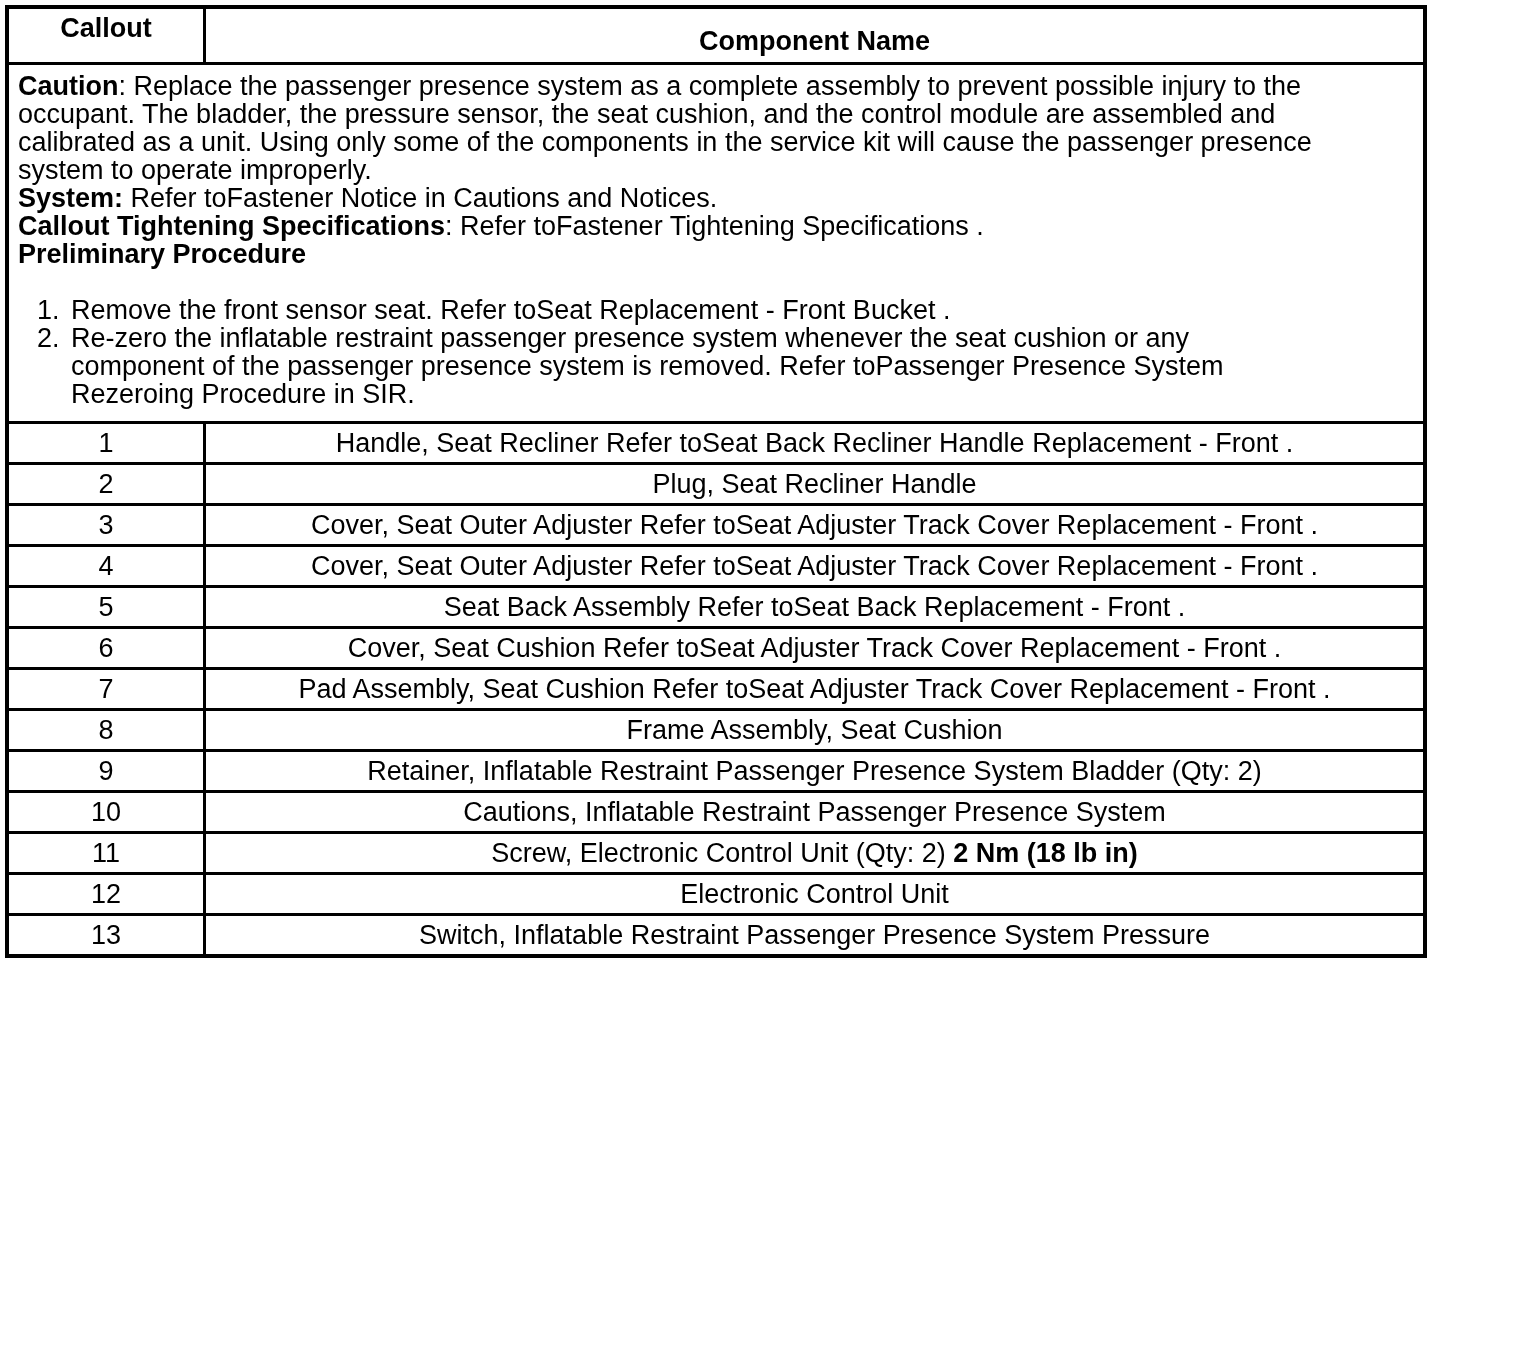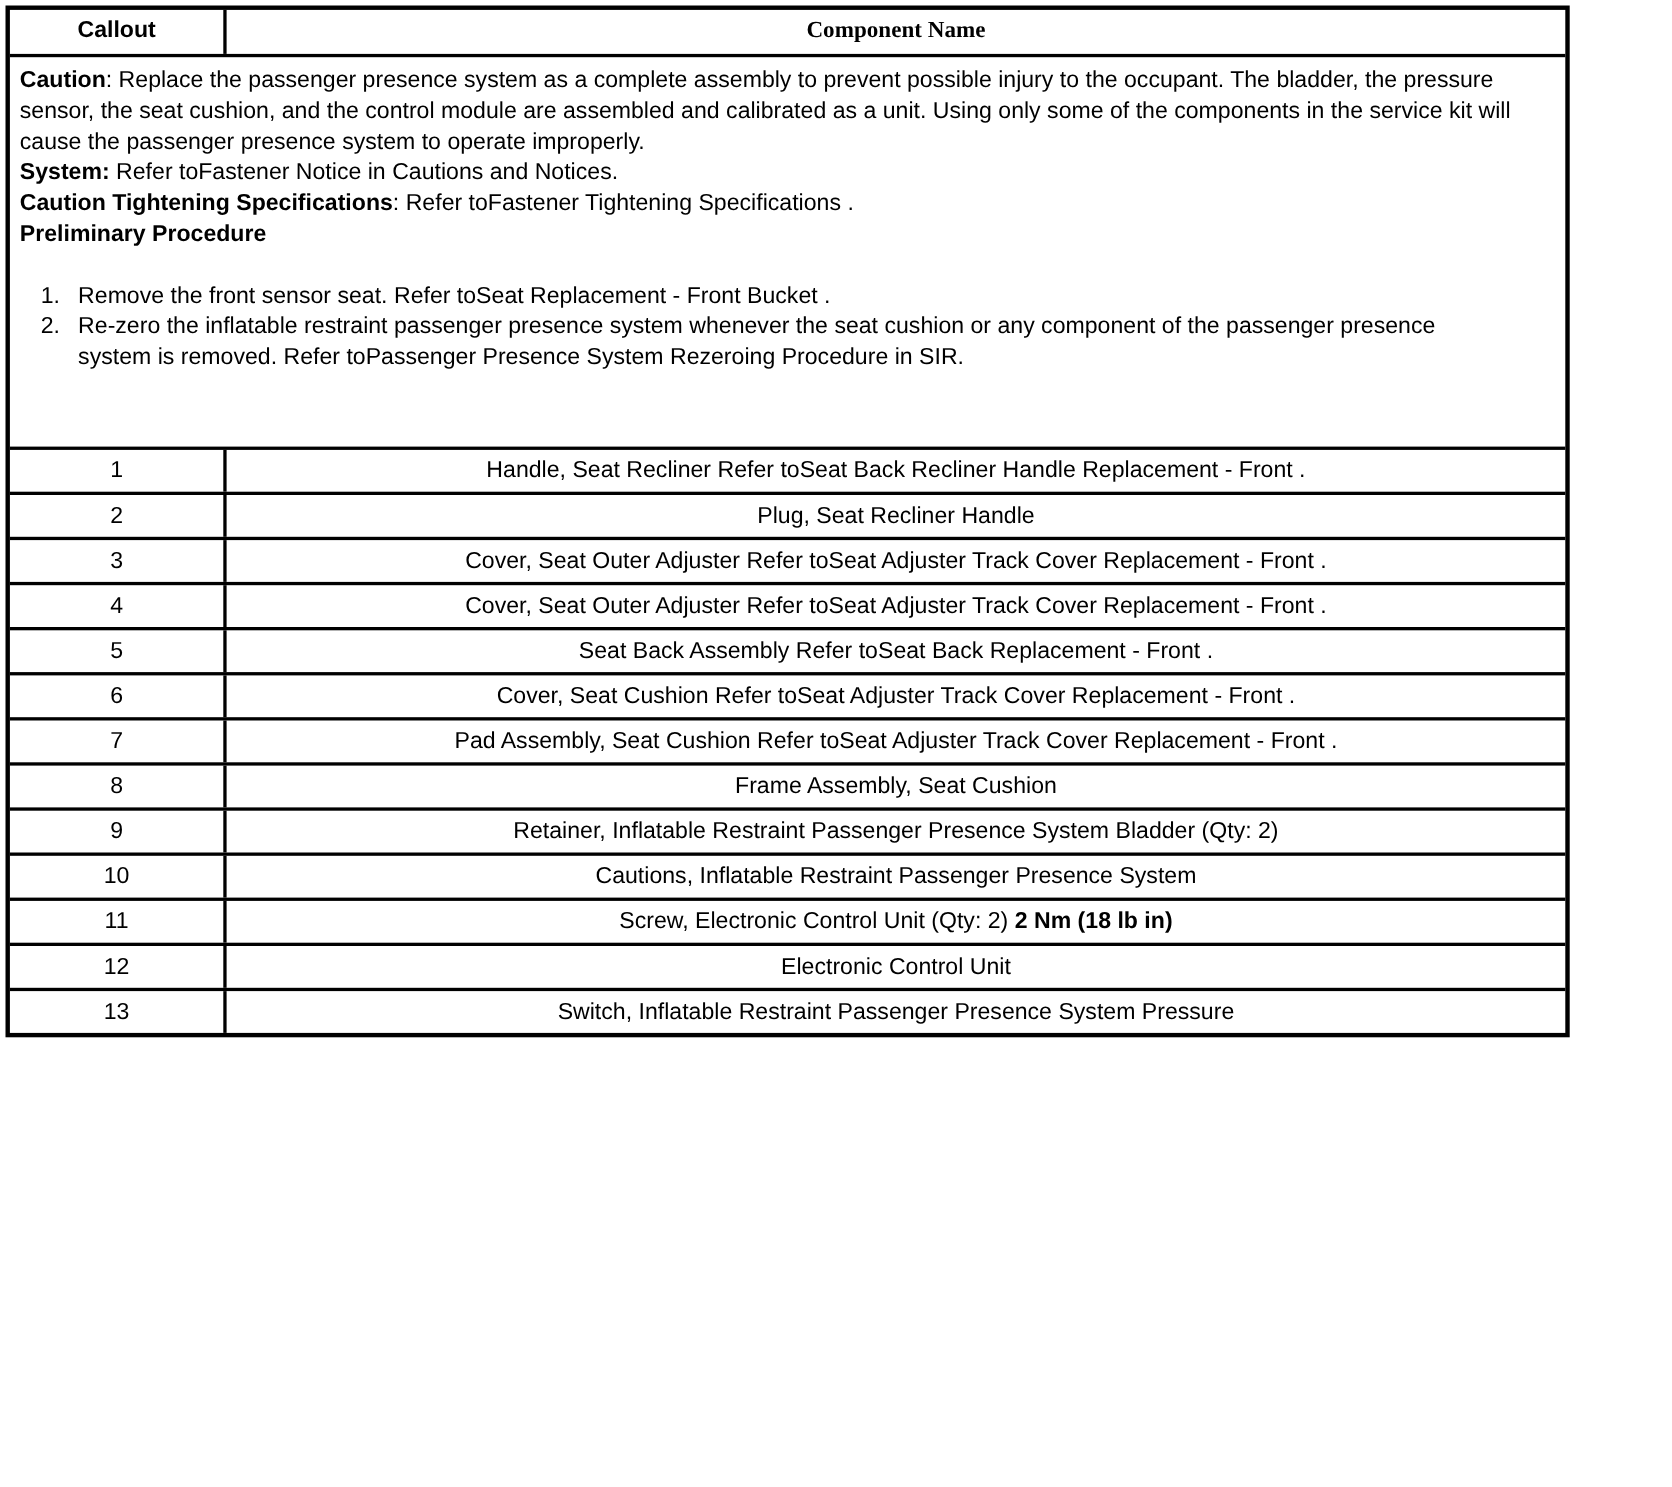--- a/index.html
+++ b/index.html
@@ -7,21 +7,21 @@
     margin: 0;
     padding: 0;
     background: #ffffff;
   }
   .page {
     width: 1432px;
     height: 1352px;
     background: #ffffff;
     padding: 5px;
     font-family: "Liberation Sans", sans-serif;
-    font-size: 21px;
+    font-size: 27px;
     line-height: 28px;
     color: #000000;
   }
   .doc-table {
     width: 100%;
     border: 4px solid #000000;
     background: #ffffff;
   }
   
   .thead-row {
@@ -32,22 +32,21 @@
     flex: 0 0 197px;
     border-right: 3px solid #000000;
     text-align: center;
     font-weight: bold;
     padding: 5px 0 7px 0;
   }
   .th-component {
     flex: 1;
     text-align: center;
     font-weight: bold;
-    padding: 4px 0 7px 0;
-    font-family: Liberation Serif, serif;
+    padding: 18px 0 7px 0;
   }
   
   .notes-cell {
     border-bottom: 3px solid #000000;
     padding: 7px 26px 13px 9px;
     min-height: 357px;
   }
   .notes-cell p { margin: 0; }
   .bold { font-weight: bold; }
   .fastener-line { margin-top: 28px; }
@@ -96,21 +95,21 @@
   <div class="doc-table">
 
     <div class="thead-row">
       <div class="th-callout">Callout</div>
       <div class="th-component">Component Name</div>
     </div>
 
     <div class="notes-cell">
       <p><span class="bold">Caution</span><span>: Replace the passenger presence system as a complete assembly to prevent possible injury to the occupant. The bladder, the pressure sensor, the seat cushion, and the control module are assembled and calibrated as a unit. Using only some of the components in the service kit will cause the passenger presence system to operate improperly.</span></p>
       <p><span class="bold">System:</span><span> Refer toFastener Notice in Cautions and Notices.</span></p>
-      <p class="fastener-line"><span class="bold">Caution Tightening Specifications</span><span>: Refer toFastener Tightening Specifications .</span></p>
+      <p class="fastener-line"><span class="bold">Callout Tightening Specifications</span><span>: Refer toFastener Tightening Specifications .</span></p>
       <p class="preliminary-heading">Preliminary Procedure</p>
       <div class="steps">
         <div class="step">
           <span class="step-num">1.</span>
           <span class="step-text">Remove the front sensor seat. Refer toSeat Replacement - Front Bucket .</span>
         </div>
         <div class="step">
           <span class="step-num">2.</span>
           <span class="step-text">Re-zero the inflatable restraint passenger presence system whenever the seat cushion or any component of the passenger presence system is removed. Refer toPassenger Presence System Rezeroing Procedure in SIR.</span>
         </div>

